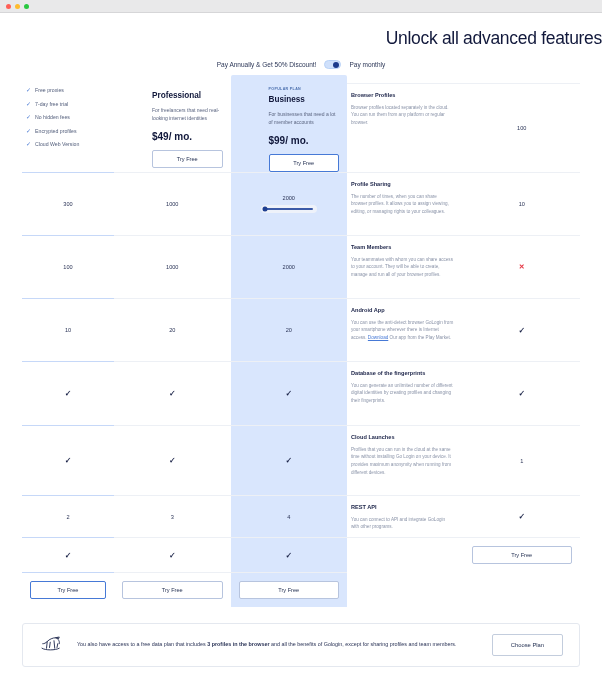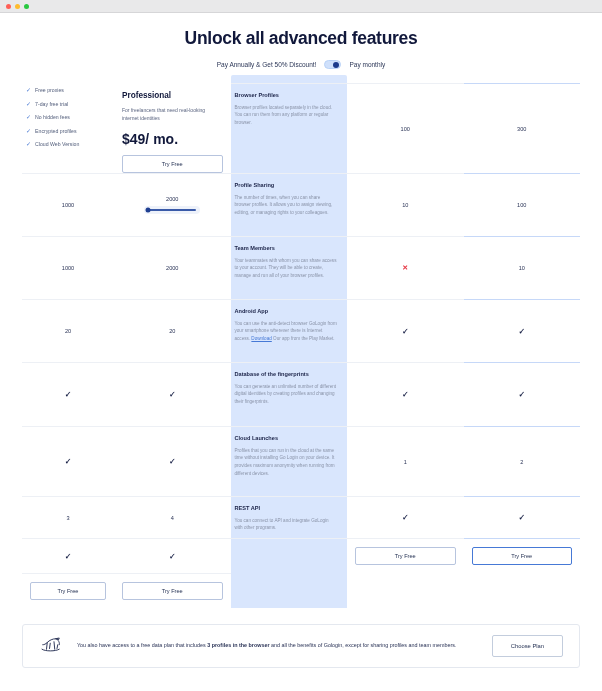--- a/index.html
+++ b/index.html
@@ -23,23 +23,23 @@
   }
   .dot { width: 5px; height: 5px; border-radius: 50%; }
   .dot.red { background: #ff5f57; }
   .dot.yellow { background: #febc2e; }
   .dot.green { background: #28c840; }
 
   .page { padding: 0 0 8px 0; }
 
   
   .hero-title {
-    text-align: center;
+    text-align: right;
     font-size: 17.5px;
-    font-weight: bold;
+    font-weight: normal;
     letter-spacing: -0.3px;
     color: #11183b;
     margin-top: 15px;
   }
   .billing-row {
     display: flex;
     align-items: center;
     justify-content: center;
     gap: 8px;
     margin-top: 11px;
@@ -85,21 +85,21 @@
     display: flex;
     align-items: flex-start;
     gap: 4px;
     font-size: 5.2px;
     color: #55607d;
     margin-bottom: 7.5px;
   }
   .perk .chk { color: #4b7bd4; font-size: 6px; line-height: 1; }
 
   
-  .plan-head { padding: 4px 8px 0 8px; }
+  .plan-head { padding: 4px 8px 0 8px; margin-left: 30px; }
   .pop-tag {
     font-size: 3.6px;
     font-weight: bold;
     letter-spacing: 0.35px;
     color: #4b6fae;
     margin-bottom: 4px;
   }
   .plan-name {
     font-size: 8.2px;
     font-weight: bold;
@@ -107,21 +107,21 @@
     margin-bottom: 6px;
   }
   .plan-desc {
     font-size: 5px;
     line-height: 1.65;
     color: #5b6580;
     min-height: 18px;
     margin-bottom: 7px;
   }
   .plan-price {
-    font-size: 14px;
+    font-size: 10px;
     font-weight: bold;
     color: #11183b;
     margin-bottom: 8px;
   }
   .btn-try {
     display: block;
     width: 100%;
     padding: 5px 0;
     text-align: center;
     font-size: 5.6px;
@@ -266,20 +266,27 @@
     </div>
 
     <div class="cell plan-head">
       <div class="pop-tag" style="visibility:hidden"></div>
       <div class="plan-name">Professional</div>
       <div class="plan-desc">For freelancers that need real-looking internet identities</div>
       <div class="plan-price">$49/ mo.</div>
       <button class="btn-try">Try Free</button>
     </div>
 
+    <div class="cell plan-head">
+      <div class="pop-tag">POPULAR PLAN</div>
+      <div class="plan-name">Business</div>
+      <div class="plan-desc">For businesses that need a lot of member accounts</div>
+      <div class="plan-price">$99/ mo.</div>
+      <button class="btn-try accent">Try Free</button>
+    </div>
 
 
 
     <div class="cell frow-label" style="height:62px">
       <div class="f-title">Browser Profiles</div>
       <div class="f-desc">Browser profiles located separately in the cloud. You can run them from any platform or regular browser.</div>
     </div>
     <div class="cell frow-val">100</div>
     <div class="cell frow-val hl">300</div>
     <div class="cell frow-val">1000</div>

